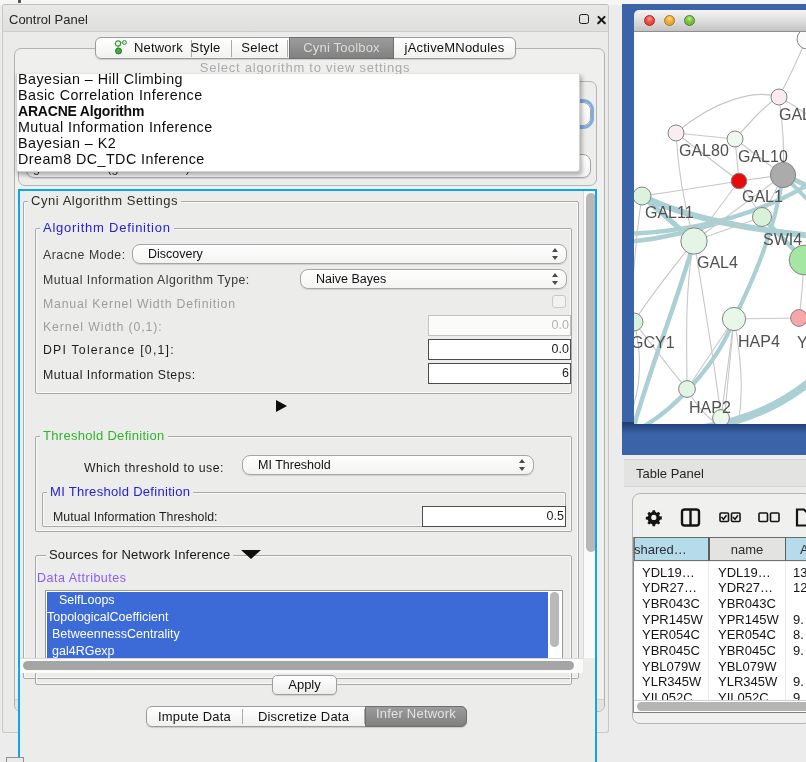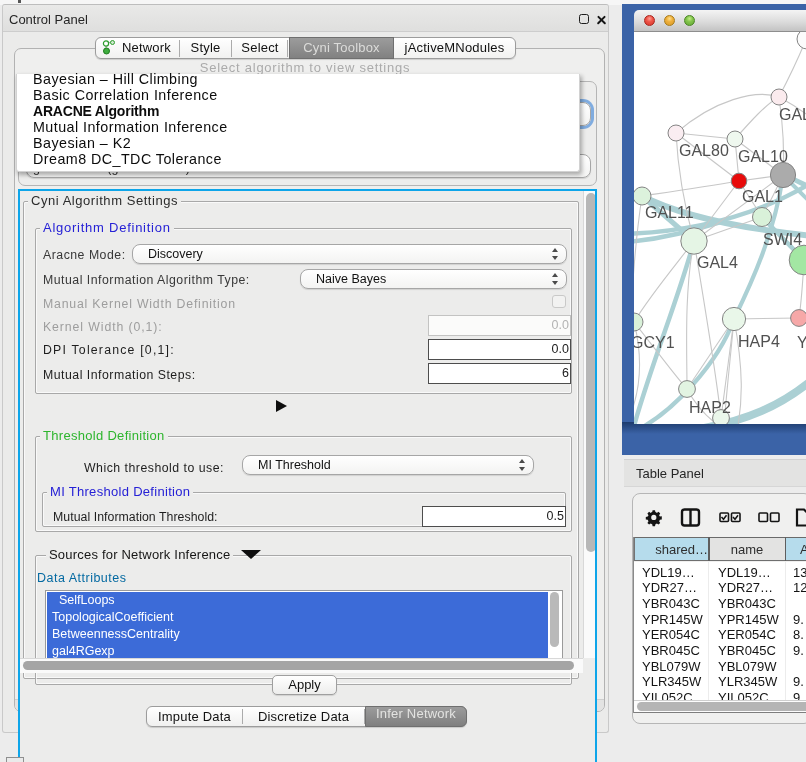--- a/index.html
+++ b/index.html
@@ -29,21 +29,21 @@
 <div class="abs" style="left:596px;top:15px;width:10px;height:10px">
 <div style="position:absolute;left:-0.5px;top:4px;width:11px;height:2.4px;background:#151515;border-radius:1px;transform:rotate(45deg)"></div>
 <div style="position:absolute;left:-0.5px;top:4px;width:11px;height:2.4px;background:#151515;border-radius:1px;transform:rotate(-45deg)"></div>
 </div>
 
 <div class="abs" style="left:14px;top:48px;width:591px;height:664px;background:#efefee;border:1px solid #b2b2b2;border-radius:7px"></div>
 <div class="abs" style="left:15px;top:699px;width:589px;height:12px;background:#e3e3e2;border-top:1px solid #cfcfcf;border-radius:0 0 6px 6px"></div>
 
 <div class="abs" style="left:95px;top:37px;width:421px;height:22px;background:linear-gradient(#ffffff,#f1f1f0);border:1px solid #9c9c9c;border-radius:6px;box-shadow:0 1px 1px rgba(0,0,0,.15)"></div>
 <div class="abs" style="left:289px;top:37px;width:105px;height:22px;background:linear-gradient(#9c9c9c,#818181);border:1px solid #6f6f6f"></div>
-<div class="seg" style="left:96px;top:40px;width:84px;height:17px">
+<div class="seg" style="left:108px;top:40px;width:84px;height:17px">
   <svg width="13" height="15" viewBox="0 0 13 15" style="position:absolute;left:6px;top:0">
     <line x1="4" y1="4" x2="9" y2="2" stroke="#9b9b9b" stroke-width="1"></line>
     <line x1="4" y1="4" x2="4" y2="11" stroke="#9b9b9b" stroke-width="1"></line>
     <circle cx="4" cy="3.5" r="2.6" fill="#fff" stroke="#2e9e2e" stroke-width="1.2"></circle>
     <circle cx="4.5" cy="11" r="3" fill="#3fae3f" stroke="#1f7c1f" stroke-width="1"></circle>
     <circle cx="10.5" cy="2.5" r="2" fill="#cfe8cf" stroke="#2e9e2e" stroke-width="1"></circle>
   </svg>
   <span style="margin-left:18px">Network</span></div>
 <div class="seg" style="left:180px;top:40px;width:52px;height:17px">Style</div>
 <div class="seg" style="left:233px;top:40px;width:55px;height:17px">Select</div>
@@ -54,27 +54,27 @@
 
 <div class="combo" style="left:26px;top:102px;width:565px;height:24px;box-shadow:0 0 0 3px rgba(100,155,220,.8)"></div>
 
 <div class="combo" style="left:26px;top:154px;width:565px;height:24px">
     <span class="txt" style="color:#333;left:6px;font-size:12.5px;top:60%">galFiltered.sif(galFiltered.sif)</span>
   </div>
 
 <div class="abs" style="left:100px;top:60px;width:410px;text-align:center;font-size:13px;letter-spacing:0.75px;color:#ababab">Select algorithm to view settings</div>
 
 <div class="abs" style="left:16px;top:74px;width:564px;height:98px;background:#fff;border:1px solid #d2d2d2;border-top:none;border-radius:0 0 3px 3px;box-shadow:1.5px 2.5px 4px rgba(0,0,0,.3);padding:0;font-size:14.3px;letter-spacing:0.45px;color:#0c0c0c">
-<div style="position:absolute;left:16px;top:-1.7px;width:536px">
+<div style="position:absolute;left:1px;top:-1.7px;width:536px">
       <div style="height:15.9px;line-height:15.9px">Bayesian – Hill Climbing</div>
 <div style="height:15.9px;line-height:15.9px">Basic Correlation Inference</div>
 <div style="height:15.9px;line-height:15.9px;font-weight:bold;font-size:14px;letter-spacing:-0.2px">ARACNE Algorithm</div>
 <div style="height:15.9px;line-height:15.9px">Mutual Information Inference</div>
 <div style="height:15.9px;line-height:15.9px">Bayesian – K2</div>
-<div style="height:15.9px;line-height:15.9px">Dream8 DC_TDC Tolerance</div>
+<div style="height:15.9px;line-height:15.9px">Dream8 DC_TDC Inference</div>
     </div>
 </div>
 
 <div class="abs" style="left:18px;top:189px;width:579px;height:584px;background:#ececeb;border:2px solid #0ea5e9;overflow:hidden">
 
  <div class="gbox" style="left:3px;top:10px;width:556px;height:478px;background:#ececeb">
    <span class="gtitle" style="color:#2c2c2c;letter-spacing:0.55px">Cyni Algorithm Settings</span>
  </div>
 
  <div class="gbox" style="left:15px;top:37px;width:537px;height:166px">
@@ -112,26 +112,26 @@
  <div class="gbox" style="left:22px;top:301px;width:524px;height:35px">
    <span class="gtitle" style="color:#2621d6">MI Threshold Definition</span>
  </div>
  <div class="bold abs" style="left:33px;top:319px;color:#1e1e1e;letter-spacing:0.05px">Mutual Information Threshold:</div>
  <div class="field" style="left:402px;top:315px;width:144px;height:21px;line-height:18px">0.5</div>
 
  <div class="gbox" style="left:15px;top:364px;width:537px;height:130px">
    <span class="gtitle" style="color:#161616;left:10px;letter-spacing:0.2px">Sources for Network Inference</span>
  </div>
  <div class="abs" style="left:221px;top:359px;width:0;height:0;border-top:9px solid #0e0e0e;border-left:10px solid transparent;border-right:10px solid transparent"></div>
- <div class="bold abs" style="left:17px;top:380px;color:#0369a1;font-size:12.5px">Data Attributes</div>
+ <div class="bold abs" style="left:17px;top:380px;color:#8b5cf6;font-size:12.5px">Data Attributes</div>
 
  <div class="abs" style="left:25px;top:399px;width:518px;height:69px;background:#fff;border:1px solid #9a9a9a">
    <div style="position:absolute;left:1px;top:1px;width:501px;height:68px;background:#3c6bd8;color:#fff;font-size:12.5px">
      <div style="height:17px;line-height:17px;padding-left:12px">SelfLoops</div>
-     <div style="height:17px;line-height:17px;padding-left:5px">TopologicalCoefficient</div>
+     <div style="height:17px;line-height:17px;">TopologicalCoefficient</div>
      <div style="height:17px;line-height:17px;padding-left:5px">BetweennessCentrality</div>
      <div style="height:17px;line-height:17px;padding-left:5px">gal4RGexp</div>
    </div>
    <div style="position:absolute;right:3px;top:1px;width:9px;height:55px;background:#b9b9b9;border-radius:5px"></div>
  </div>
 
  <div class="abs" style="left:563px;top:0;width:16px;height:467px;background:#fafafa;border-left:1px solid #d8d8d8"></div>
  <div class="abs" style="left:566px;top:2px;width:10px;height:359px;background:#b7b7b7;border-radius:5px"></div>
  <div class="abs" style="left:0;top:467px;width:563px;height:15px;background:#fafafa;border-top:1px solid #d8d8d8"></div>
  <div class="abs" style="left:3px;top:470px;width:551px;height:9px;background:#a5a5a5;border-radius:5px"></div>
@@ -249,21 +249,21 @@
  <path d="M 89.5,9 l 2,2.2 3,-4" fill="none" stroke="#141414" stroke-width="1.5"></path>
  <path d="M 101,9 l 2,2.2 3,-4" fill="none" stroke="#141414" stroke-width="1.5"></path>
  <path d="M 165,1.5 h 7 l 4,4 v 12 h -11 z" fill="none" stroke="#141414" stroke-width="2.2"></path>
 </svg>
 
 <div class="abs" style="left:633px;top:537px;width:173px;height:24px;border-top:1px solid #6a6a6a;border-bottom:1px solid #6f6f6f;background:#b6dcec"></div>
 <div class="abs" style="left:709px;top:538px;width:76px;height:22px;background:#e3e3e2"></div>
 <div class="abs" style="left:633.5px;top:537px;width:1px;height:24px;background:#737373"></div>
 <div class="abs" style="left:708px;top:537px;width:1.5px;height:24px;background:#5e5e5e"></div>
 <div class="abs" style="left:784.5px;top:537px;width:1.5px;height:24px;background:#5e5e5e"></div>
-<div class="abs" style="left:634px;top:542px;width:74px;text-align:right;font-size:13px;color:#2e2e2e">shared…</div>
+<div class="abs" style="left:634px;top:542px;width:74px;text-align:left;font-size:13px;color:#2e2e2e">shared…</div>
 <div class="abs" style="left:710px;top:542px;width:74px;text-align:center;font-size:13px;color:#2e2e2e">name</div>
 <div class="abs" style="left:800px;top:542px;font-size:13px;color:#2e2e2e">A</div>
 
 <div class="abs" style="left:633px;top:562px;width:173px;height:138px;background:#fff;font-size:13px;color:#141414;overflow:hidden">
 <div style="position:absolute;left:75px;top:0;width:1px;height:138px;background:#ececec"></div>
 <div style="position:absolute;left:151.5px;top:0;width:1px;height:138px;background:#ececec"></div>
 <div style="position:absolute;left:0;top:2.5px;width:173px;height:15.7px;line-height:15.7px">
       <span style="position:absolute;left:9px">YDL19…</span>
       <span style="position:absolute;left:85px">YDL19…</span>
       <span style="position:absolute;left:160px">13</span>

